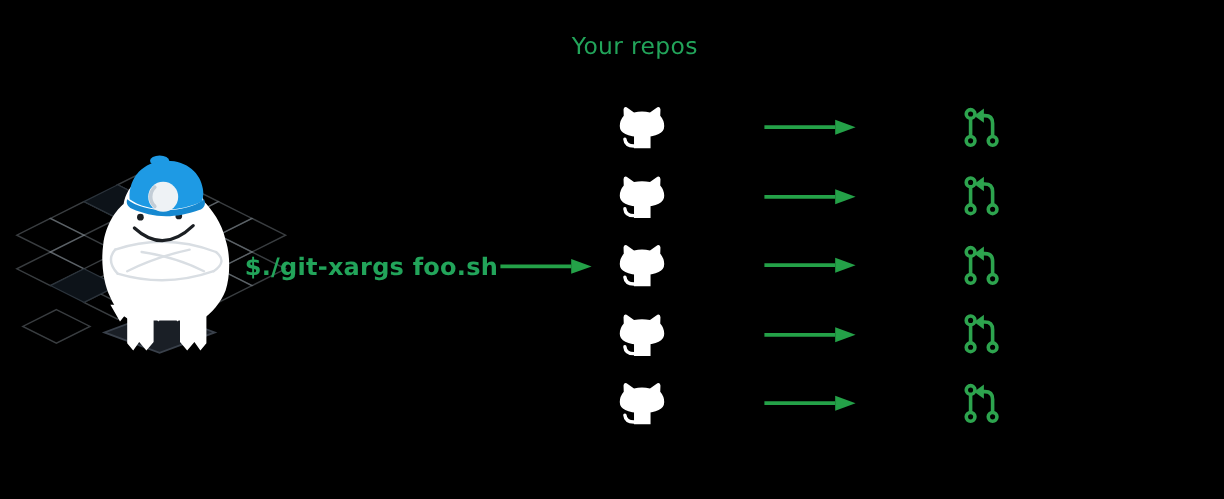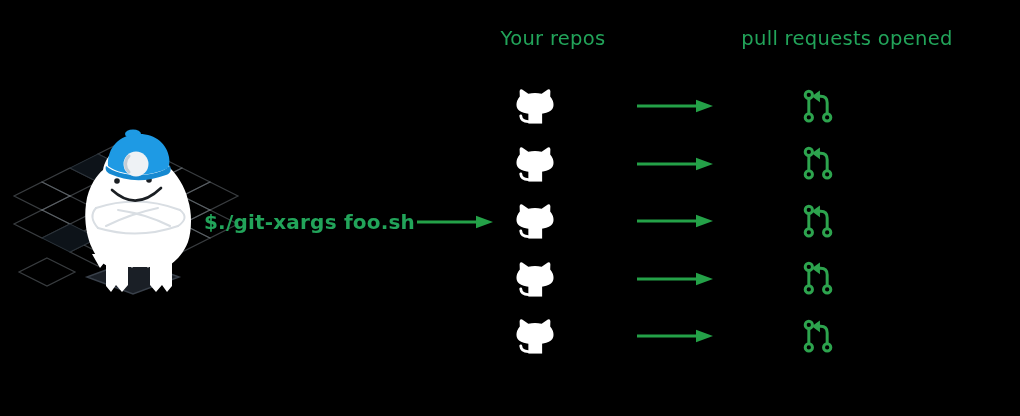--- a/index.html
+++ b/index.html
@@ -11,21 +11,20 @@
     font-family:"DejaVu Sans","Liberation Sans",sans-serif;
   }
   .heading{
     position:absolute;top:27px;
     transform:translateX(-50%);
     color:#22a45a;
     font-size:19.5px;
     font-weight:500;
     letter-spacing:.3px;
     white-space:nowrap;
-    margin-left:24px;
   }
   #heading-repos{left:529px;}
   #heading-prs{left:823px;}
   #command-text{
     position:absolute;left:204px;top:209px;
     height:26px;line-height:26px;
     color:#22a45a;font-size:20px;letter-spacing:.2px;
     white-space:nowrap;
     font-weight:bold;
   }
@@ -119,21 +118,20 @@
   </svg>
 
   <div id="command-text">$./git-xargs foo.sh</div>
 
   <svg id="command-arrow" width="78" height="14" viewBox="0 0 78 14">
     <line x1="1" y1="7" x2="60" y2="7" stroke="#24a148" stroke-width="3.2"></line>
     <path d="M60 0.8 L77 7 L60 13.2 Z" fill="#24a148"></path>
   </svg>
 
   <div class="heading" id="heading-repos">Your repos</div>
-  <div class="heading" id="heading-prs">pull requests opened</div>
 
   <div class="col" id="repo-col">
     <div class="cell">
       <svg width="44" height="38" viewBox="0 0 44 40">
         <path fill="#ffffff" d="M8.5 2.5 L15 7 Q22 5.5 29 7 L35.5 2.5 Q38 1.5 38.2 4.5 L38 10 Q41.5 14 41.5 19 Q41.5 28.5 22 28.5 Q2.5 28.5 2.5 19 Q2.5 14 6 10 L5.8 4.5 Q6 1.5 8.5 2.5 Z"></path>
         <path fill="#ffffff" d="M15 26 L29.5 26 L29.5 38.5 L15 38.5 Z"></path>
         <path fill="none" stroke="#ffffff" stroke-width="3" stroke-linecap="round" d="M15 36.5 Q7.5 36.5 7 30.5"></path>
       </svg>
     </div>
   <div class="cell">

